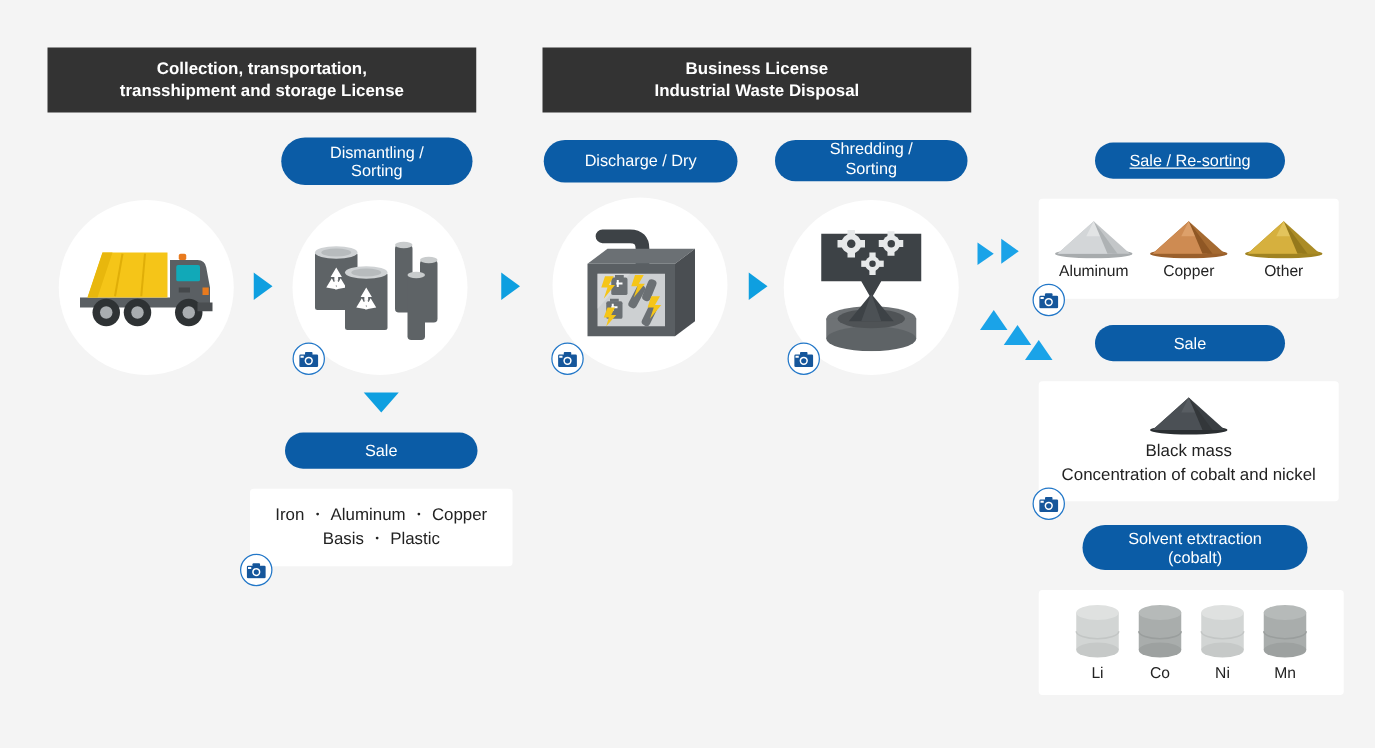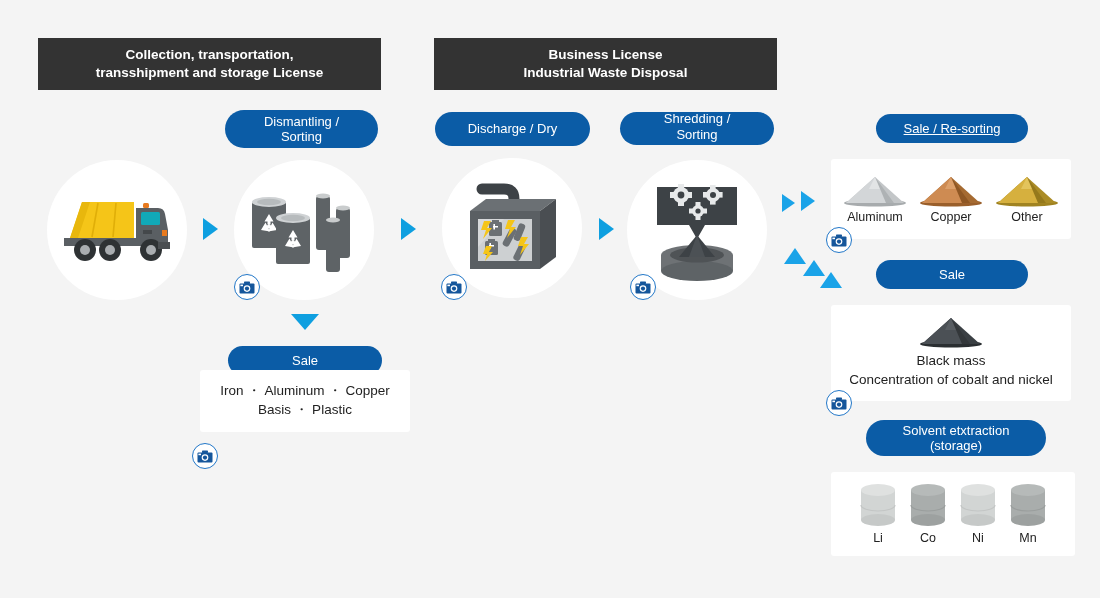--- a/index.html
+++ b/index.html
@@ -73,21 +73,21 @@
   .card {
     position: absolute;
     background: #ffffff;
     border-radius: 3px;
     display: flex;
     flex-direction: column;
     align-items: center;
     justify-content: center;
     text-align: center;
   }
-  #card-scrap   { left: 200px; top: 370px; width: 210px; height: 62px; text-align: right; }
+  #card-scrap   { left: 200px; top: 391px; width: 210px; height: 62px; text-align: right; }
   #card-powders { left: 831px; top: 159px; width: 240px; height: 80px; }
   #card-blackmass { left: 831px; top: 305px; width: 240px; height: 96px; justify-content: center; }
   #card-metals  { left: 831px; top: 472px; width: 244px; height: 84px; }
 
   .card-text {
     font-size: 13.5px;
     color: #222222;
     line-height: 1.38;
     padding: 0 10px;
   }
@@ -406,21 +406,21 @@
       <polygon points="33,2 40,14 27,14" fill="#585d62"></polygon>
       <path d="M33 2 L52 28 L44 28 Z" fill="#33373a"></path>
     </svg>
     <div class="card-text">Black mass</div>
     <div class="card-text">Concentration of cobalt and nickel</div>
   </div>
 
   <div class="pill" id="pill-solvent">
     <div>
       <div>Solvent etxtraction</div>
-      <div>(storage)</div>
+      <div>(cobalt)</div>
     </div>
   </div>
 
   <div class="card" id="card-metals">
     <div class="cyl-row">
 
       <div class="cyl-item">
         <svg width="38" height="44" viewBox="0 0 38 44">
           <rect x="2" y="7" width="34" height="30" fill="#d2d5d4"></rect>
           <ellipse cx="19" cy="37" rx="17" ry="6" fill="#c6c9c8"></ellipse>

